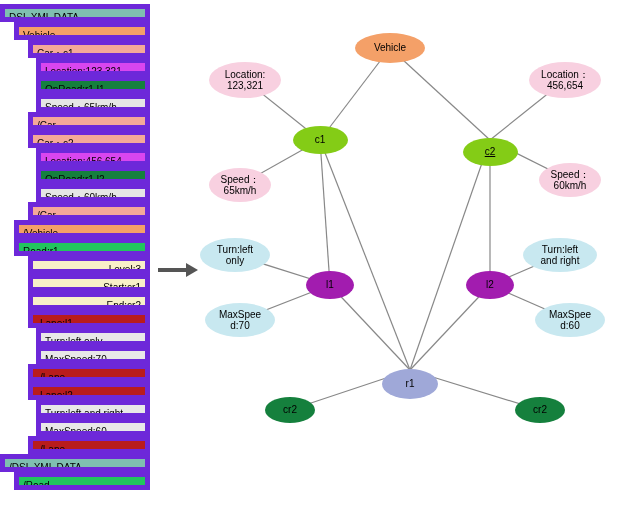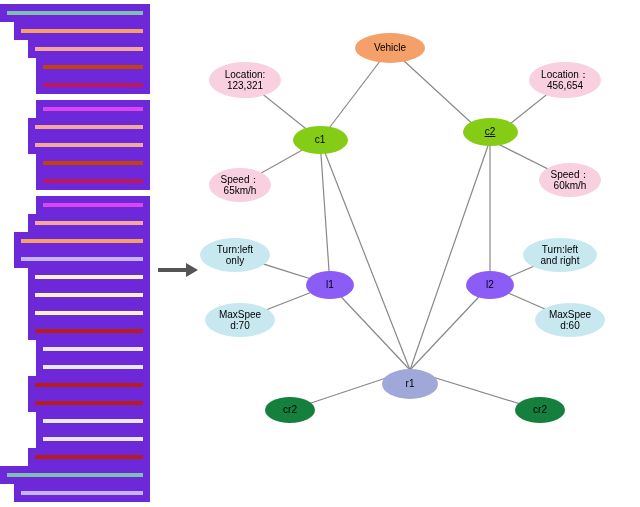--- a/index.html
+++ b/index.html
@@ -1,45 +1,45 @@
 <!DOCTYPE html>
 <html><head>
 <meta charset="utf-8">
 <style>
   * { box-sizing: border-box; margin: 0; padding: 0; }
   body { font-family: Arial, sans-serif; font-size: 10px; width: 640px; height: 507px; position: relative; background: #fff; }
   
   .xml-stack { position: absolute; left: 0; top: 4px; width: 150px; }
-  .xml-row { border: 7px solid #6d28d9; padding: 2px 4px; font-size: 10px; line-height: 1.3; height: 18px; white-space: nowrap; overflow: hidden; }
+  .xml-row { border: 5px solid #6d28d9; padding: 2px 4px; font-size: 10px; line-height: 1.3; height: 18px; white-space: nowrap; overflow: hidden; }
   .indent-0 { margin-left: 0; }
   .indent-1 { margin-left: 14px; }
   .indent-2 { margin-left: 28px; }
   .indent-3 { margin-left: 36px; }
   
   .c-teal   { background: #7fbfb0; }
   .c-orange { background: #f4a068; }
   .c-coral  { background: #f4a899; }
-  .c-violet { background: #c2410c; }
-  .c-cyan   { background: #be185d; text-align: center; }
-  .c-pink   { background: #d946ef; margin-top: 6px; }
-  .c-blue   { background: #c4b5fd; text-align: right; }
-  .c-cream  { background: #f8f0c8; }
+  .c-violet { background: #d946ef; }
+  .c-cyan   { background: #15803d; }
+  .c-pink   { background: #e5e5e5; }
+  .c-blue   { background: #22c55e; }
+  .c-cream  { background: #f8f0c8; text-align: right; }
   .c-ltblue { background: #b91c1c; padding-left: 7px; }
   .c-grey   { background: #e8e8e8; }
   
   .arrow { position: absolute; left: 158px; top: 260px; }
   .arrow svg { width: 40px; height: 20px; }
   
   .graph { position: absolute; left: 200px; top: 30px; width: 430px; height: 440px; }
   .node { position: absolute; border-radius: 50%; display: flex; align-items: center; justify-content: center; text-align: center; font-size: 10px; line-height: 1.15; padding: 2px; }
   .n-orange { background: #f4a068; }
   .n-coral  { background: #84cc16; }
   .n-pink   { background: #f8d0e0; }
   .n-cyan   { background: #c8e8f0; }
-  .n-ltblue { background: #8b5cf6; }
+  .n-ltblue { background: #a21caf; }
   .n-blue   { background: #9fa8d8; }
   .n-cream  { background: #15803d; }
   
   .edges { position: absolute; left: 0; top: 0; width: 430px; height: 440px; }
   .edges line { stroke: #888; stroke-width: 1.2; }
 </style>
 </head>
 <body>
 
 <div class="xml-stack">
@@ -95,21 +95,21 @@
       <line x1="130" y1="255" x2="40" y2="290"></line>
       <line x1="290" y1="255" x2="360" y2="225"></line>
       <line x1="290" y1="255" x2="370" y2="290"></line>
       <line x1="130" y1="255" x2="210" y2="340"></line>
       <line x1="290" y1="255" x2="210" y2="340"></line>
       <line x1="210" y1="340" x2="90" y2="380"></line>
       <line x1="210" y1="340" x2="340" y2="380"></line>
     </svg>
 <div class="node n-orange" style="left: 155px; top: 3px; width: 70px; height: 30px;">Vehicle</div>
     <div class="node n-coral" style="left: 92.5px; top: 96px; width: 55px; height: 28px;">c1</div>
-    <div class="node n-coral" style="left: 262.5px; top: 88px; width: 55px; height: 28px; text-decoration: underline;">c2</div>
+    <div class="node n-coral" style="left: 262.5px; top: 108px; width: 55px; height: 28px; text-decoration: underline;">c2</div>
     <div class="node n-pink" style="left: 9px; top: 32px; width: 72px; height: 36px;">Location:<br>123,321</div>
     <div class="node n-pink" style="left: 9px; top: 138px; width: 62px; height: 34px;">Speed：<br>65km/h</div>
     <div class="node n-pink" style="left: 329px; top: 32px; width: 72px; height: 36px;">Location：<br>456,654</div>
     <div class="node n-pink" style="left: 339px; top: 133px; width: 62px; height: 34px;">Speed：<br>60km/h</div>
     <div class="node n-ltblue" style="left: 106px; top: 241px; width: 48px; height: 28px;">l1</div>
     <div class="node n-ltblue" style="left: 266px; top: 241px; width: 48px; height: 28px;">l2</div>
     <div class="node n-cyan" style="left: 0px; top: 208px; width: 70px; height: 34px;">Turn:left<br>only</div>
     <div class="node n-cyan" style="left: 5px; top: 273px; width: 70px; height: 34px;">MaxSpee<br>d:70</div>
     <div class="node n-cyan" style="left: 323px; top: 208px; width: 74px; height: 34px;">Turn:left<br>and right</div>
     <div class="node n-cyan" style="left: 335px; top: 273px; width: 70px; height: 34px;">MaxSpee<br>d:60</div>

